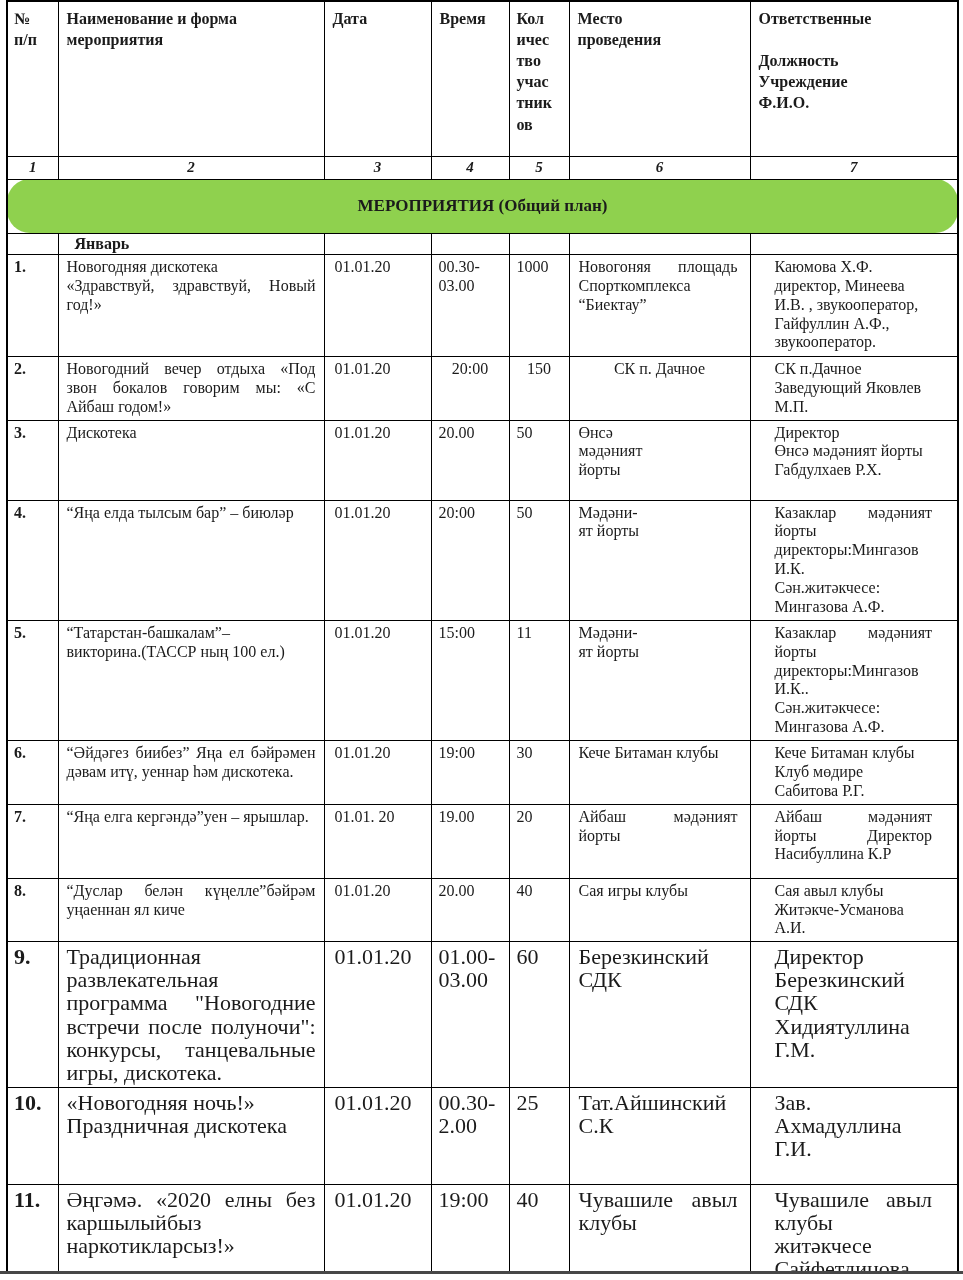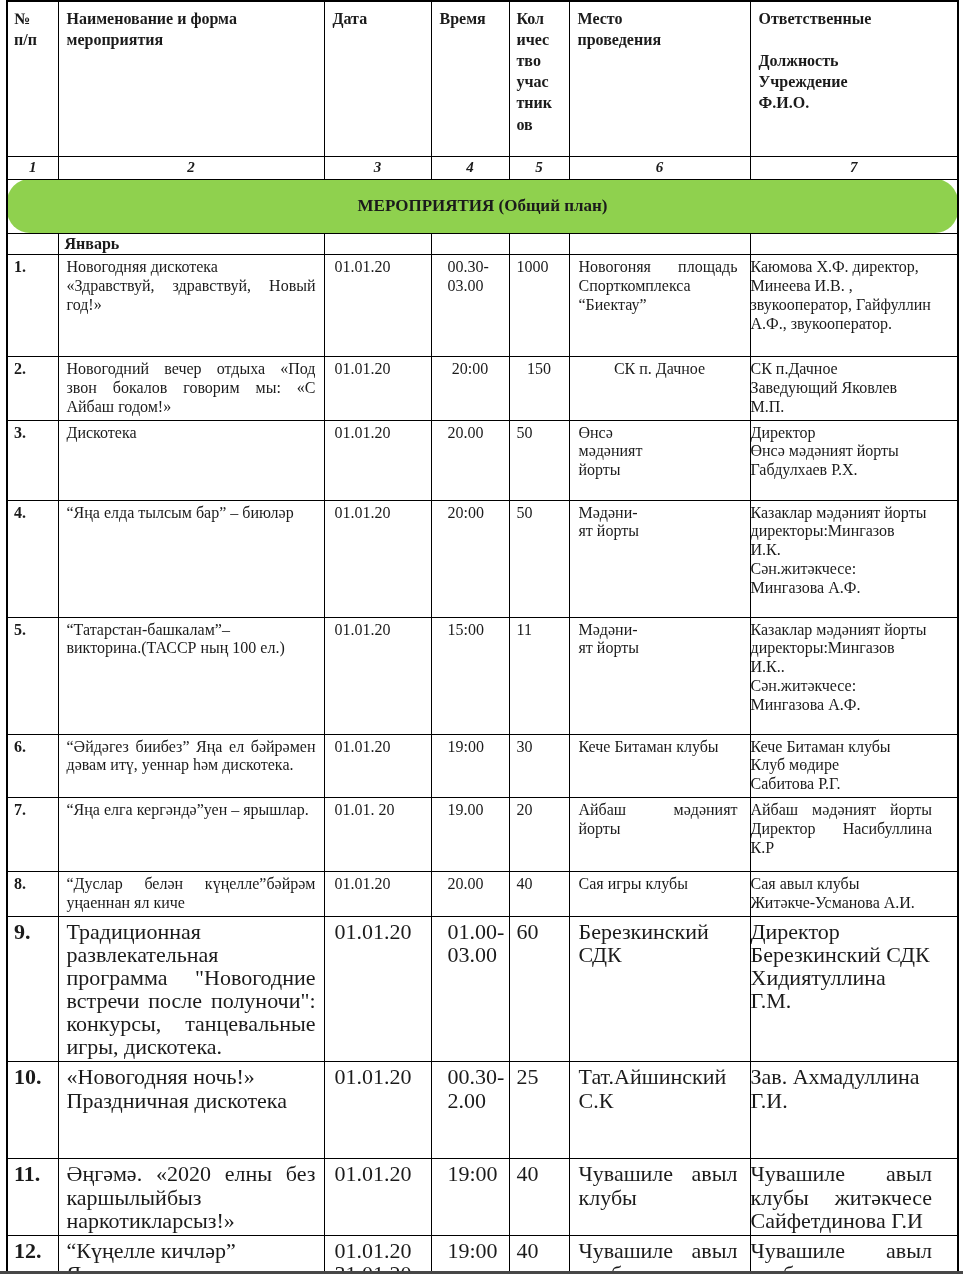--- a/index.html
+++ b/index.html
@@ -52,32 +52,32 @@
   tr.banner-row { height: 54px; }
   tr.banner-row td {
     background: var(--banner-bg, #8fd14e);
     font-weight: bold; font-size: 17px;
     text-align: center; vertical-align: middle;
     padding: 2px;
     border-radius: 23px;
   }
   
   tr.month-row { height: 21px; }
-  tr.month-row td { padding: 1px 6px; }
+  tr.month-row td { padding: 1px 16px; }
   tr.month-row td.col-name { font-weight: bold; font-size: 16px; line-height: 1.15; }
   
   tr.row-small td { font-size: 16px; line-height: 1.18; }
   tr.row-large td { font-size: 22px; line-height: 1.05; }
   td.col-num   { font-weight: bold; padding-left: 6px; }
   td.col-name  { padding: 3px 8px; }
   td.col-date  { padding-left: 10px; padding-right: 2px; }
-  td.col-time  { padding-left: 16px;  padding-right: 2px; }
+  td.col-time  { padding-left: 7px;  padding-right: 2px; }
   td.col-count { padding-left: 7px;  padding-right: 2px; }
   td.col-place { padding: 3px 12px 3px 9px; }
-  td.col-resp  { padding: 3px 25px 3px 0; }
+  td.col-resp  { padding: 3px 25px 3px 24px; }
   td.just { text-align: justify; }
   td.ctr  { text-align: center; padding-left: 2px; padding-right: 2px; }
   
   .white-cover {
     position: absolute; left: 0; width: 963px;
     top: 1274px; height: 6px; background: #ffffff;
   }
   .scan-line {
     position: absolute; left: 0; width: 963px;
     top: 1271px; height: 3px; background: #474747;

